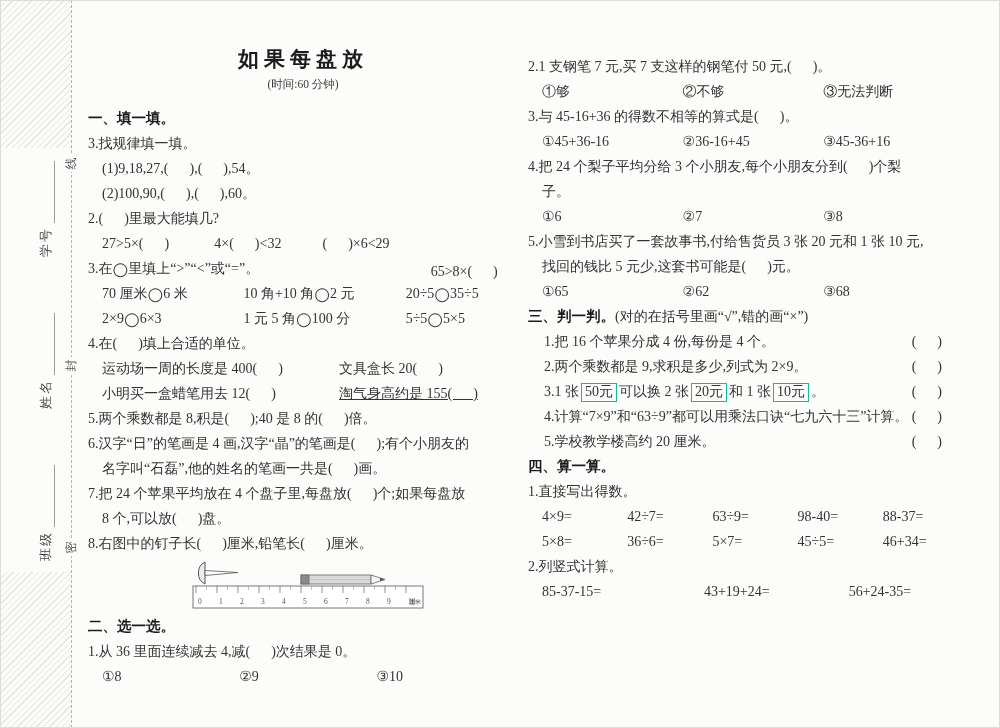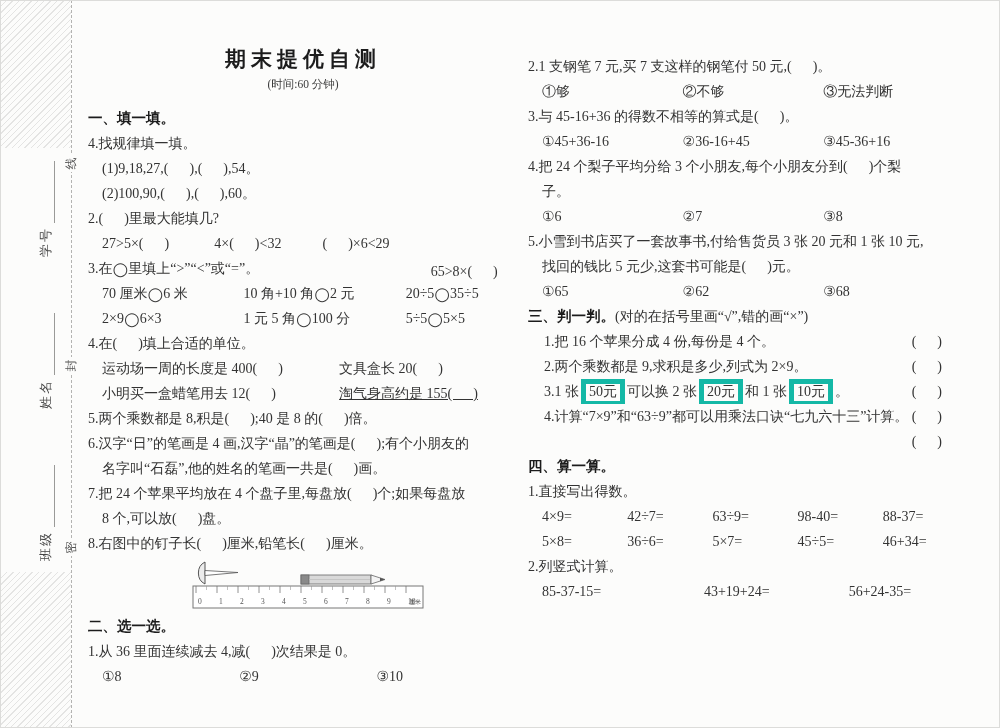--- a/index.html
+++ b/index.html
@@ -36,21 +36,21 @@
   .subtitle{height:20px;line-height:20px;text-align:center;font-size:11.5px;color:#3a3a3a;margin-bottom:12px;}
 
   .line{height:25px;line-height:25px;white-space:pre;}
   .sec-h{font-weight:bold;font-size:14.5px;color:#1c1c1c;
     font-family:"Liberation Sans","DejaVu Sans",sans-serif;}
   .ind{padding-left:14px;}
   .flex{display:flex;}
   .flex > span{display:inline-block;white-space:pre;}
   .judge .jt{flex:1 1 auto;overflow:hidden;margin-left:16px;}
   .judge .ja{margin-left:auto;padding-right:26px;}
-  .box{display:inline-block;border:5px solid #14b8a6;padding:0 3px;line-height:16px;height:17px;margin:0 2px;}
+  .box{display:inline-block;border:1px solid #14b8a6;padding:0 3px;line-height:16px;height:17px;margin:0 2px;}
   .cmp-circle{font-size:18px;vertical-align:-2px;font-family:"DejaVu Sans",sans-serif;color:#3a3a3a;}
   .fig{height:58px;padding-left:95px;}
 </style>
 </head>
 <body>
 
 <div class="page-border"></div>
 
 <div class="left-margin">
   <div class="hatch hatch-top"></div>
@@ -69,25 +69,25 @@
         <span class="field-label">学号</span>
         <span class="blank"></span>
       </span>
     </div>
 <span class="seal-char" style="top: 156px;">线</span>
     <span class="seal-char" style="top: 358px;">封</span>
     <span class="seal-char" style="top: 540px;">密</span>
   </div>
 
 <div class="col col-left">
-  <div class="title">期末提优自测</div>
+  <div class="title">如果每盘放</div>
   <div class="subtitle">(时间:60 分钟)</div>
   <div id="left-lines">
       <div class="line sec-h">一、填一填。</div>
-      <div class="line">4.找规律填一填。</div>
+      <div class="line">3.找规律填一填。</div>
       <div class="line ind">(1)9,18,27,(      ),(      ),54。</div>
       <div class="line ind">(2)100,90,(      ),(      ),60。</div>
       <div class="line">2.(      )里最大能填几?</div>
       <div class="line flex ind"><span style="width: 27%;">27&gt;5×(      )</span><span style="width: 26%;">4×(      )&lt;32</span><span style="width: 26%;">(      )×6&lt;29</span><span style="width: 21%; margin-top: 28px;">65&gt;8×(      )</span></div>
       <div class="line">3.在<span class="cmp-circle">○</span>里填上“&gt;”“&lt;”或“=”。</div>
       <div class="line flex ind"><span style="width: 34%;">70 厘米<span class="cmp-circle">○</span>6 米</span><span style="width: 39%;">10 角+10 角<span class="cmp-circle">○</span>2 元</span><span style="width: 27%;">20÷5<span class="cmp-circle">○</span>35÷5</span></div>
       <div class="line flex ind"><span style="width: 34%;">2×9<span class="cmp-circle">○</span>6×3</span><span style="width: 39%;">1 元 5 角<span class="cmp-circle">○</span>100 分</span><span style="width: 27%;">5÷5<span class="cmp-circle">○</span>5×5</span></div>
       <div class="line">4.在(      )填上合适的单位。</div>
       <div class="line flex ind"><span style="width: 57%;">运动场一周的长度是 400(      )</span><span style="width: 43%;">文具盒长 20(      )</span></div>
       <div class="line flex ind"><span style="width: 57%;">小明买一盒蜡笔用去 12(      )</span><span style="width: 43%; text-decoration: underline;">淘气身高约是 155(      )</span></div>
@@ -162,21 +162,21 @@
       <div class="line ind">子。</div>
       <div class="line flex ind"><span style="width: 33%;">①6</span><span style="width: 33%;">②7</span><span style="width: 34%;">③8</span></div>
       <div class="line">5.小雪到书店买了一套故事书,付给售货员 3 张 20 元和 1 张 10 元,</div>
       <div class="line ind">找回的钱比 5 元少,这套书可能是(      )元。</div>
       <div class="line flex ind"><span style="width: 33%;">①65</span><span style="width: 33%;">②62</span><span style="width: 34%;">③68</span></div>
       <div class="line"><span class="sec-h">三、判一判。</span><span>(对的在括号里画“√”,错的画“×”)</span></div>
       <div class="line flex judge"><span class="jt">1.把 16 个苹果分成 4 份,每份是 4 个。</span><span class="ja">(      )</span></div>
       <div class="line flex judge"><span class="jt">2.两个乘数都是 9,求积是多少,列式为 2×9。</span><span class="ja">(      )</span></div>
       <div class="line flex judge"><span class="jt">3.1 张<span class="box">50元</span>可以换 2 张<span class="box">20元</span>和 1 张<span class="box">10元</span>。</span><span class="ja">(      )</span></div>
       <div class="line flex judge"><span class="jt">4.计算“7×9”和“63÷9”都可以用乘法口诀“七九六十三”计算。</span><span class="ja">(      )</span></div>
-      <div class="line flex judge"><span class="ja">(      )</span></div>
+      <div class="line flex judge"><span class="jt">5.学校教学楼高约 20 厘米。</span><span class="ja">(      )</span></div>
       <div class="line sec-h">四、算一算。</div>
       <div class="line">1.直接写出得数。</div>
       <div class="line flex ind"><span style="width: 20%;">4×9=</span><span style="width: 20%;">42÷7=</span><span style="width: 20%;">63÷9=</span><span style="width: 20%;">98-40=</span><span style="width: 20%;">88-37=</span></div>
       <div class="line flex ind"><span style="width: 20%;">5×8=</span><span style="width: 20%;">36÷6=</span><span style="width: 20%;">5×7=</span><span style="width: 20%;">45÷5=</span><span style="width: 20%;">46+34=</span></div>
       <div class="line">2.列竖式计算。</div>
       <div class="line flex ind"><span style="width: 38%;">85-37-15=</span><span style="width: 34%;">43+19+24=</span><span style="width: 28%;">56+24-35=</span></div>
     </div>
 </div>
 
 </body></html>

